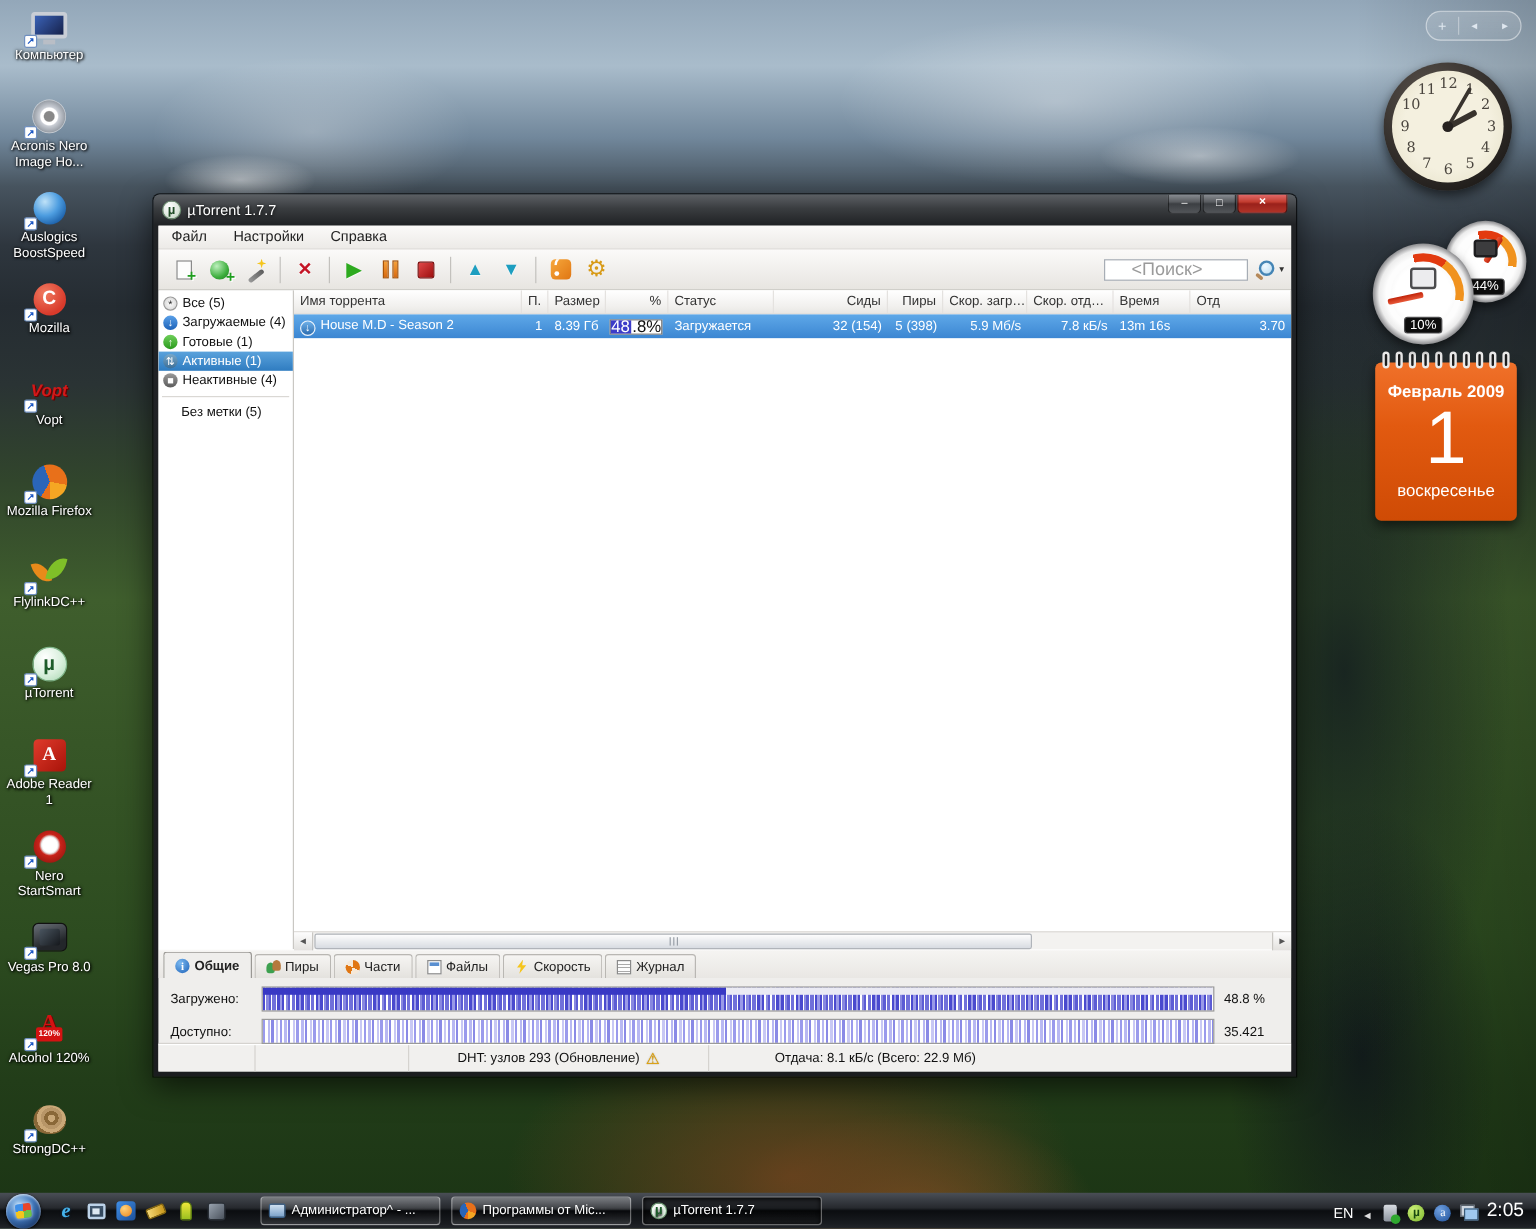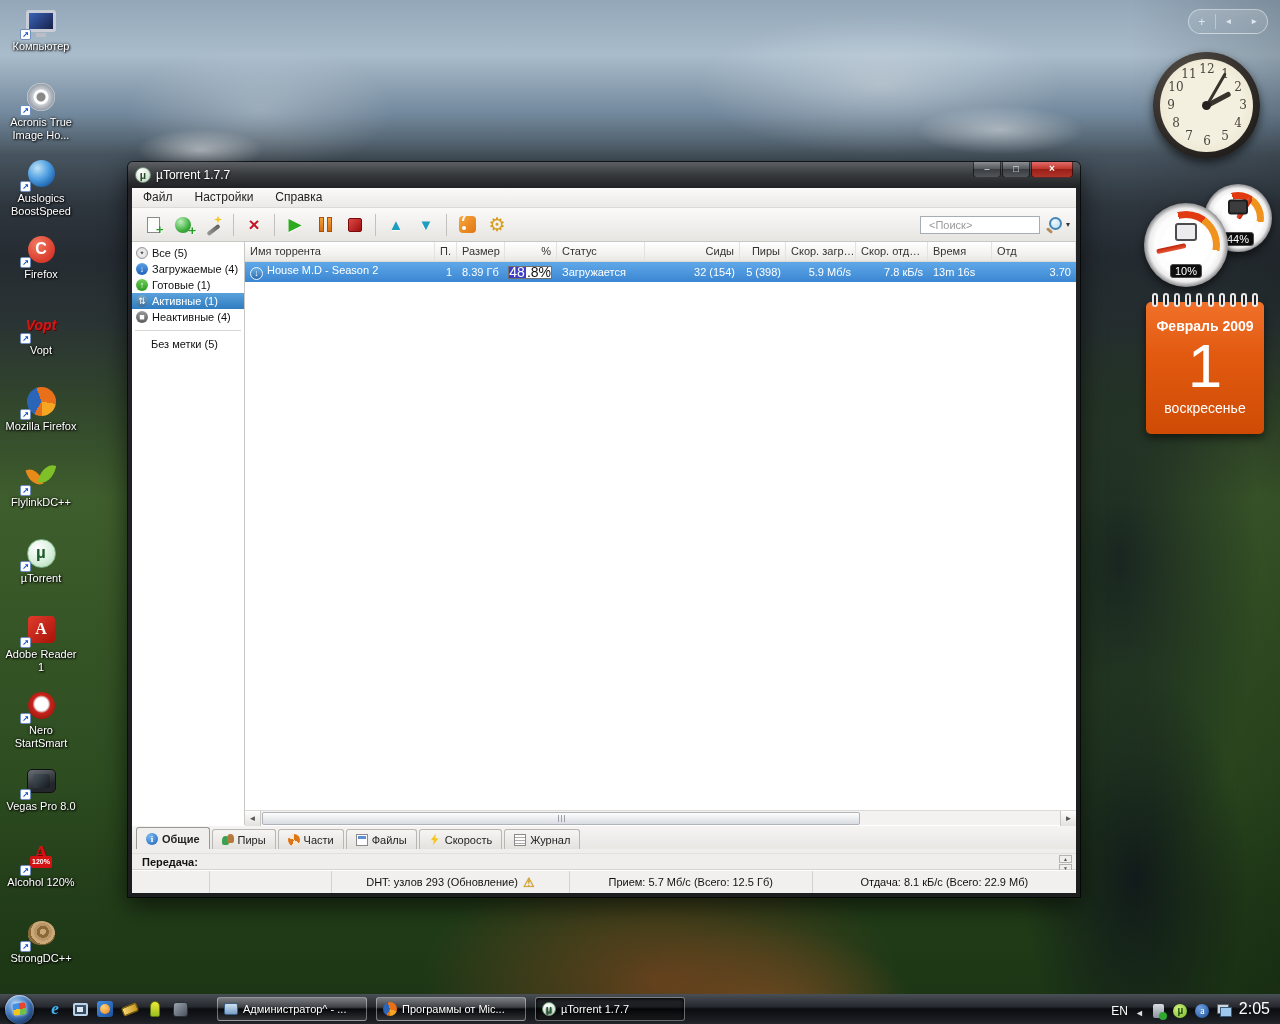--- a/index.html
+++ b/index.html
@@ -101,21 +101,21 @@
 .g-play{color:#2daa1f;font-size:17px;line-height:17px;text-shadow:0 1px 1px #fff}
 .g-pause{display:flex;gap:3px}
 .g-pause i{width:5px;height:15px;background:linear-gradient(#f5a13a,#d86a10);border:1px solid #a85408}
 .g-stop{width:14px;height:14px;background:linear-gradient(135deg,#e04848,#9c0f0f);border:1px solid #7a0a0a;border-radius:2px}
 .g-up,.g-dn{font-size:15px;color:#1d9ec0;text-shadow:0 1px 1px #fff}
 .g-rss{width:17px;height:17px;border-radius:4px;background:linear-gradient(135deg,#f7a83c,#e07613);position:relative;overflow:hidden}
 .g-rss::before{content:"";position:absolute;left:3px;bottom:3px;width:14px;height:14px;border:2px solid #fff;border-radius:50%;clip-path:polygon(0 0,100% 0,0 100%);border-color:#fff transparent transparent #fff;transform:rotate(45deg)}
 .g-rss::after{content:"";position:absolute;left:3px;bottom:3px;width:4px;height:4px;border-radius:50%;background:#fff}
 .g-gear{color:#d89b18;font-size:19px;line-height:18px}
 .search-wrap{margin-left:auto;display:flex;align-items:center;gap:4px}
-.search{width:120px;height:18px;border:1px solid #a7adb5;padding:0 8px;font-size:11px;color:#333;background:#fff}
+.search{width:120px;height:18px;border:1px solid #a7adb5;padding:0 22px;font-size:15px;color:#333;background:#fff}
 .search::placeholder{color:#9a9a9a}
 .mag{position:relative;width:18px;height:18px;cursor:pointer}
 .mag::before{content:"";position:absolute;left:5px;top:1px;width:9px;height:9px;border:2px solid #4585b5;border-radius:50%;background:radial-gradient(circle at 35% 30%,#eef8ff,#bcdcf0)}
 .mag::after{content:"";position:absolute;left:2px;bottom:2px;width:7px;height:3px;background:#b5895a;border-radius:2px;transform:rotate(40deg)}
 .mag-caret{font-size:8px;color:#333;cursor:pointer}
 
 .main{flex:1;display:flex;min-height:0}
 .cats{width:113px;background:#fff;border-right:1px solid #c9c7c3;padding-top:3px}
 .cat{height:16px;display:flex;align-items:center;padding-left:4px;cursor:pointer;color:#111}
 .cat .ci{width:12px;height:12px;border-radius:50%;margin-right:4px;color:#fff;font-size:9px;line-height:12px;text-align:center;flex:0 0 12px}
@@ -223,35 +223,35 @@
           <div class="i-comp"></div>
           <span class="sc">↗</span>
         </div>
         <div class="ilabel">Компьютер</div>
       </div>
     <div class="dicon">
         <div class="ig">
           <div class="i-cd"></div>
           <span class="sc">↗</span>
         </div>
-        <div class="ilabel">Acronis True Image Ho...</div>
+        <div class="ilabel">Acronis Nero Image Ho...</div>
       </div>
     <div class="dicon">
         <div class="ig">
           <div class="i-globe"></div>
           <span class="sc">↗</span>
         </div>
         <div class="ilabel">Auslogics BoostSpeed</div>
       </div>
     <div class="dicon">
         <div class="ig">
           <div class="i-cc">C</div>
           <span class="sc">↗</span>
         </div>
-        <div class="ilabel">Firefox</div>
+        <div class="ilabel">Mozilla</div>
       </div>
     <div class="dicon">
         <div class="ig">
           <div class="i-vopt">Vopt</div>
           <span class="sc">↗</span>
         </div>
         <div class="ilabel">Vopt</div>
       </div>
     <div class="dicon">
         <div class="ig">
@@ -527,35 +527,39 @@
           </span>
         <span class="tab">
             <span class="ti ti-speed"></span>
             <span>Скорость</span>
           </span>
         <span class="tab">
             <span class="ti ti-log"></span>
             <span>Журнал</span>
           </span>
       </div>
-      <div class="transfer">
-        <span class="tlabel">Передача:</span>
-        <span class="mini-vs">
-            <b>▲</b>
-            <b>▼</b>
-          </span>
+      <div class="detail">
+        <div class="drow">
+          <span class="dlabel">Загружено:</span>
+          <span class="dbar dl"></span>
+          <span class="dval">48.8 %</span>
+        </div>
+        <div class="drow">
+          <span class="dlabel">Доступно:</span>
+          <span class="dbar avail"></span>
+          <span class="dval">35.421</span>
+        </div>
       </div>
       <div class="statusbar">
         <span class="ssec s1 first"></span>
         <span class="ssec s2"></span>
         <span class="ssec s3">
             <span>DHT: узлов 293  (Обновление)</span>
             <span class="warn">⚠</span>
           </span>
-        <span class="ssec s4">Прием: 5.7 Мб/с (Всего: 12.5 Гб)</span>
         <span class="ssec s5">Отдача: 8.1 кБ/с (Всего: 22.9 Мб)</span>
       </div>
     </div>
   </div>
 
   <div class="taskbar">
     <div class="orb">
         <div class="flag"></div>
       </div>
     <div class="ql">

